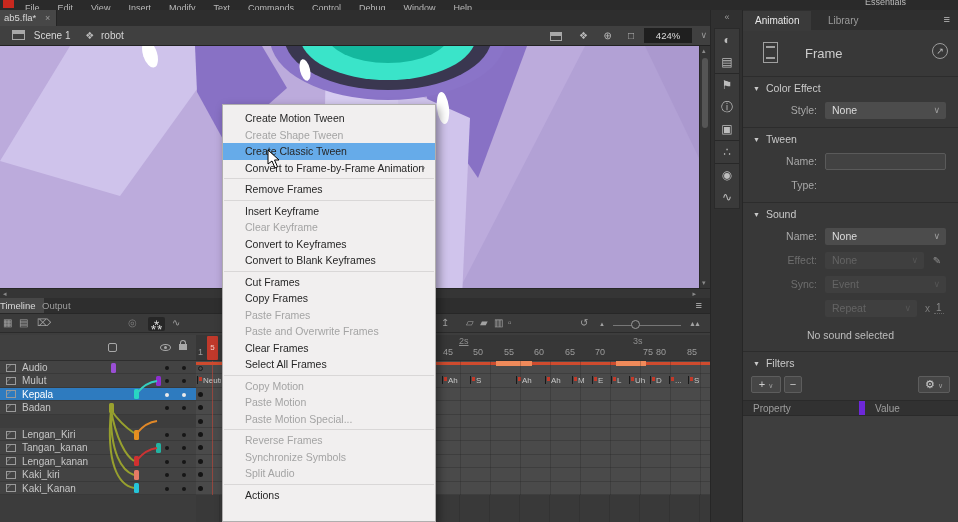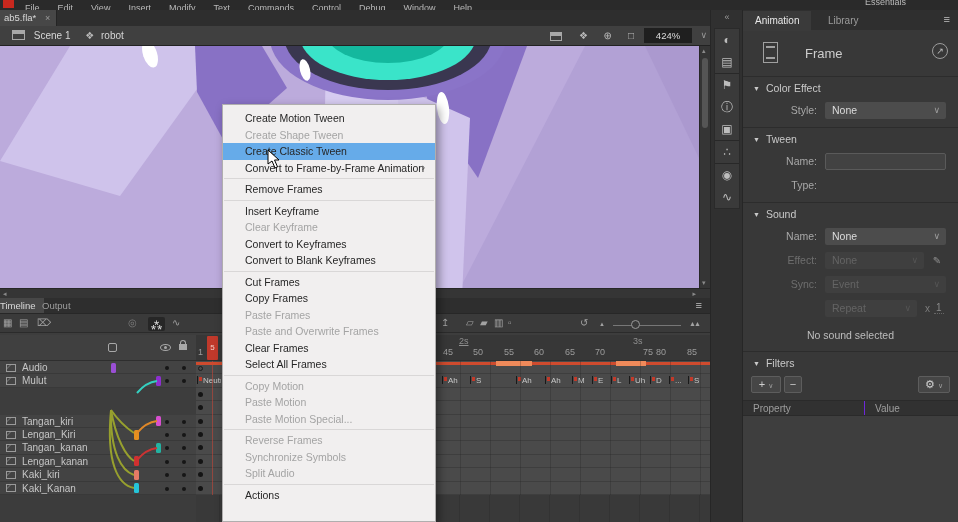--- a/index.html
+++ b/index.html
@@ -74,21 +74,21 @@
   .pencilbtn { width:18px; height:17px; margin-left:4px; color:#8e8e8e; font-size:10px; text-align:center;
                line-height:17px; flex:none; }
   .repx { color:#7c7c7c; font-size:10px; margin:0 4px 0 8px; }
   .repn { color:#8a8a8a; font-size:10px; border-bottom:1px dotted #666; padding:0 2px; }
   .soundstatus { text-align:center; color:#bdbdbd; font-size:10.5px; padding:8px 0 6px 0; }
   .fbtnrow { position:relative; height:24px; margin:2px 8px; }
   .fbtn { position:absolute; top:2px; height:17px; border:1px solid #5d5d5d; border-radius:2px; color:#cfcfcf;
           font-size:11px; text-align:center; line-height:15px; background:#464646; }
   .ftable-head { display:flex; height:16px; background:#313131; border-top:1px solid #2a2a2a; border-bottom:1px solid #2a2a2a; }
   .fcol { color:#9e9e9e; font-size:10px; padding:2px 0 0 10px; }
-  .fcol.c1 { width:122px; border-right:1px solid #6d28d9; }
+  .fcol.c1 { width:122px; border-right:6px solid #6d28d9; }
 
   
   .timeline { position:absolute; left:0; top:298px; width:710px; height:224px; background:#3d3d3d; }
   .tl-tabs { position:relative; height:15px; background:#2e2e2e; }
   .tl-tab { position:absolute; top:0; height:15px; padding:2px 8px 0 8px; font-size:9.5px; color:#9c9c9c; }
   .tl-tab.active { background:#474747; color:#dadada; }
   .tl-panelmenu { position:absolute; right:8px; top:1px; color:#c0c0c0; font-size:11px; }
   .tl-toolbar { position:relative; height:20px; background:#3a3a3a; border-top:1px solid #272727; border-bottom:1px solid #2b2b2b; }
   .ticon { position:absolute; top:3px; color:#a2a2a2; font-size:10px; }
   .ticon.active { background:#262626; padding:0 3px; border-radius:2px; color:#e0e0e0; }
@@ -409,37 +409,44 @@
           <span class="lname">Mulut</span>
           <span class="marker" style="left: 156px; background-color: rgb(141, 47, 208);"></span>
           <span class="ldot" style="left:165px;"></span>
           <span class="ldot" style="left:182px;"></span>
         </div>
       </div>
       <div class="lrow sel" style="top:26.8px;">
         <div class="frames-area">
             <span class="kdot" style="left:2px;"></span>
           </div>
+        <div class="lname-area">
+            <span class="licon"></span>
+          <span class="lname">Kepala</span>
+          <span class="marker" style="left: 134px; background-color: rgb(39, 214, 195);"></span>
+          <span class="ldot" style="left:165px;"></span>
+          <span class="ldot" style="left:182px;"></span>
+        </div>
       </div>
       <div class="lrow" style="top:40.2px;">
         <div class="frames-area">
             <span class="kdot" style="left:2px;"></span>
           </div>
+        <div class="lname-area">
+            <span class="licon"></span>
+          <span class="lname">Badan</span>
+          <span class="marker" style="left: 109px; background-color: rgb(154, 161, 47);"></span>
+          <span class="ldot" style="left:165px;"></span>
+          <span class="ldot" style="left:182px;"></span>
+        </div>
       </div>
       <div class="lrow" style="top:53.6px;">
         <div class="frames-area">
             <span class="kdot" style="left:2px;"></span>
           </div>
-        <div class="lname-area">
-            <span class="licon"></span>
-          <span class="lname">Tangan_kiri</span>
-          <span class="marker" style="left: 156px; background-color: rgb(216, 79, 208);"></span>
-          <span class="ldot" style="left:165px;"></span>
-          <span class="ldot" style="left:182px;"></span>
-        </div>
       </div>
       <div class="lrow" style="top:67px;">
         <div class="frames-area">
             <span class="kdot" style="left:2px;"></span>
           </div>
         <div class="lname-area">
             <span class="licon"></span>
           <span class="lname">Lengan_Kiri</span>
           <span class="marker" style="left: 134px; background-color: rgb(229, 144, 31);"></span>
           <span class="ldot" style="left:165px;"></span>

